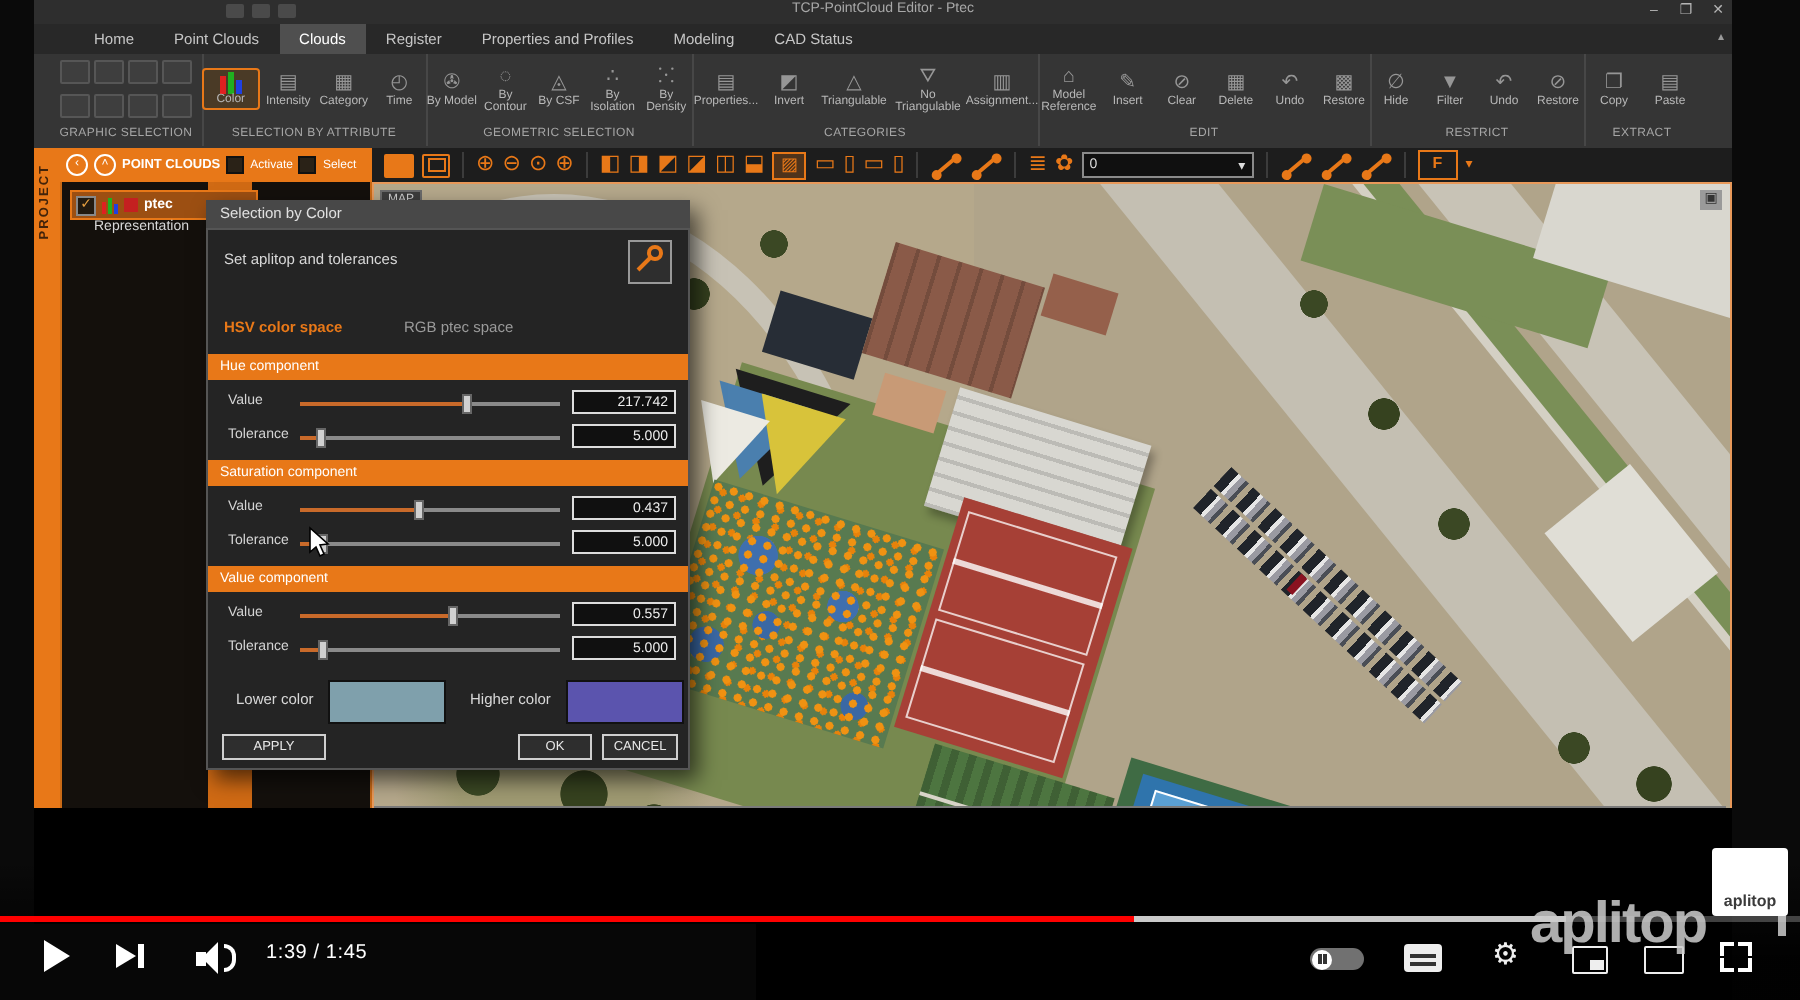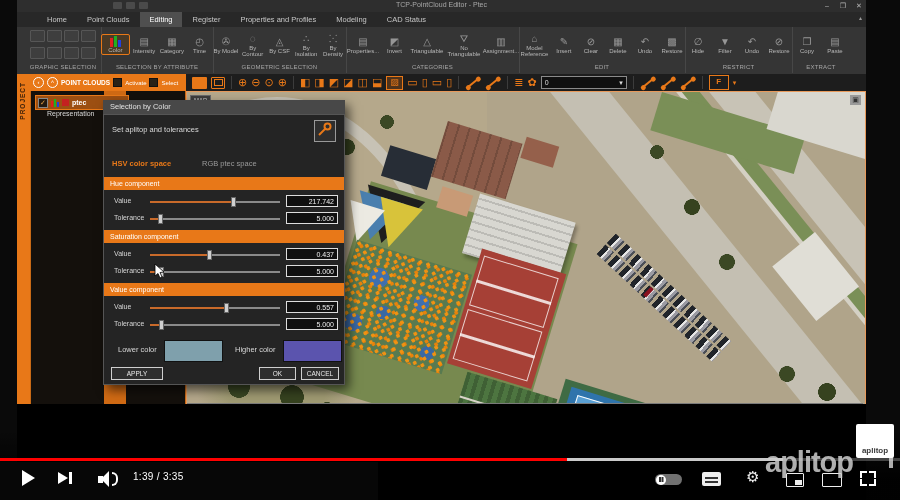--- a/index.html
+++ b/index.html
@@ -224,21 +224,21 @@
       <div class="abs qa-btn" style="left:122px"></div>
       <div class="abs title-text">TCP-PointCloud Editor - Ptec</div>
       <div class="abs win-btn" style="right:32px">–</div>
       <div class="abs win-btn" style="right:16px">❐</div>
       <div class="abs win-btn" style="right:0">✕</div>
     </div>
 
     <div class="abs menubar">
       <span class="mtab">Home</span>
       <span class="mtab">Point Clouds</span>
-      <span class="mtab active">Editing</span>
+      <span class="mtab active">Clouds</span>
       <span class="mtab">Register</span>
       <span class="mtab">Properties and Profiles</span>
       <span class="mtab">Modeling</span>
       <span class="mtab">CAD Status</span>
     </div>
     <div class="abs menu-caret">▴</div>
 
     <div class="abs ribbon">
       <div class="rgroup" style="left:8px;width:76px;">
         <div class="gitems" style="flex-wrap:wrap;gap:0;">
@@ -620,21 +620,21 @@
   <div class="abs yt yt-progress">
     <span class="yt-played"></span>
     <span class="yt-buffer"></span>
   </div>
   <div class="abs yt yt-play"></div>
   <div class="abs yt yt-next"></div>
   <div class="abs yt yt-next-bar"></div>
   <span class="abs yt yt-vol-body"></span>
   <span class="abs yt yt-vol-cone"></span>
   <span class="abs yt yt-vol-arc"></span>
-  <span class="abs yt yt-time">1:39 / 3:35</span>
+  <span class="abs yt yt-time">1:39 / 1:45</span>
   <div class="abs yt yt-auto">
       <span class="yt-auto-knob"></span>
     </div>
   <div class="abs yt yt-cc"></div>
   <span class="abs yt yt-gear">⚙</span>
   <div class="abs yt yt-mini">
       <i></i>
     </div>
   <div class="abs yt yt-theater"></div>
   <div class="abs yt yt-fs">

